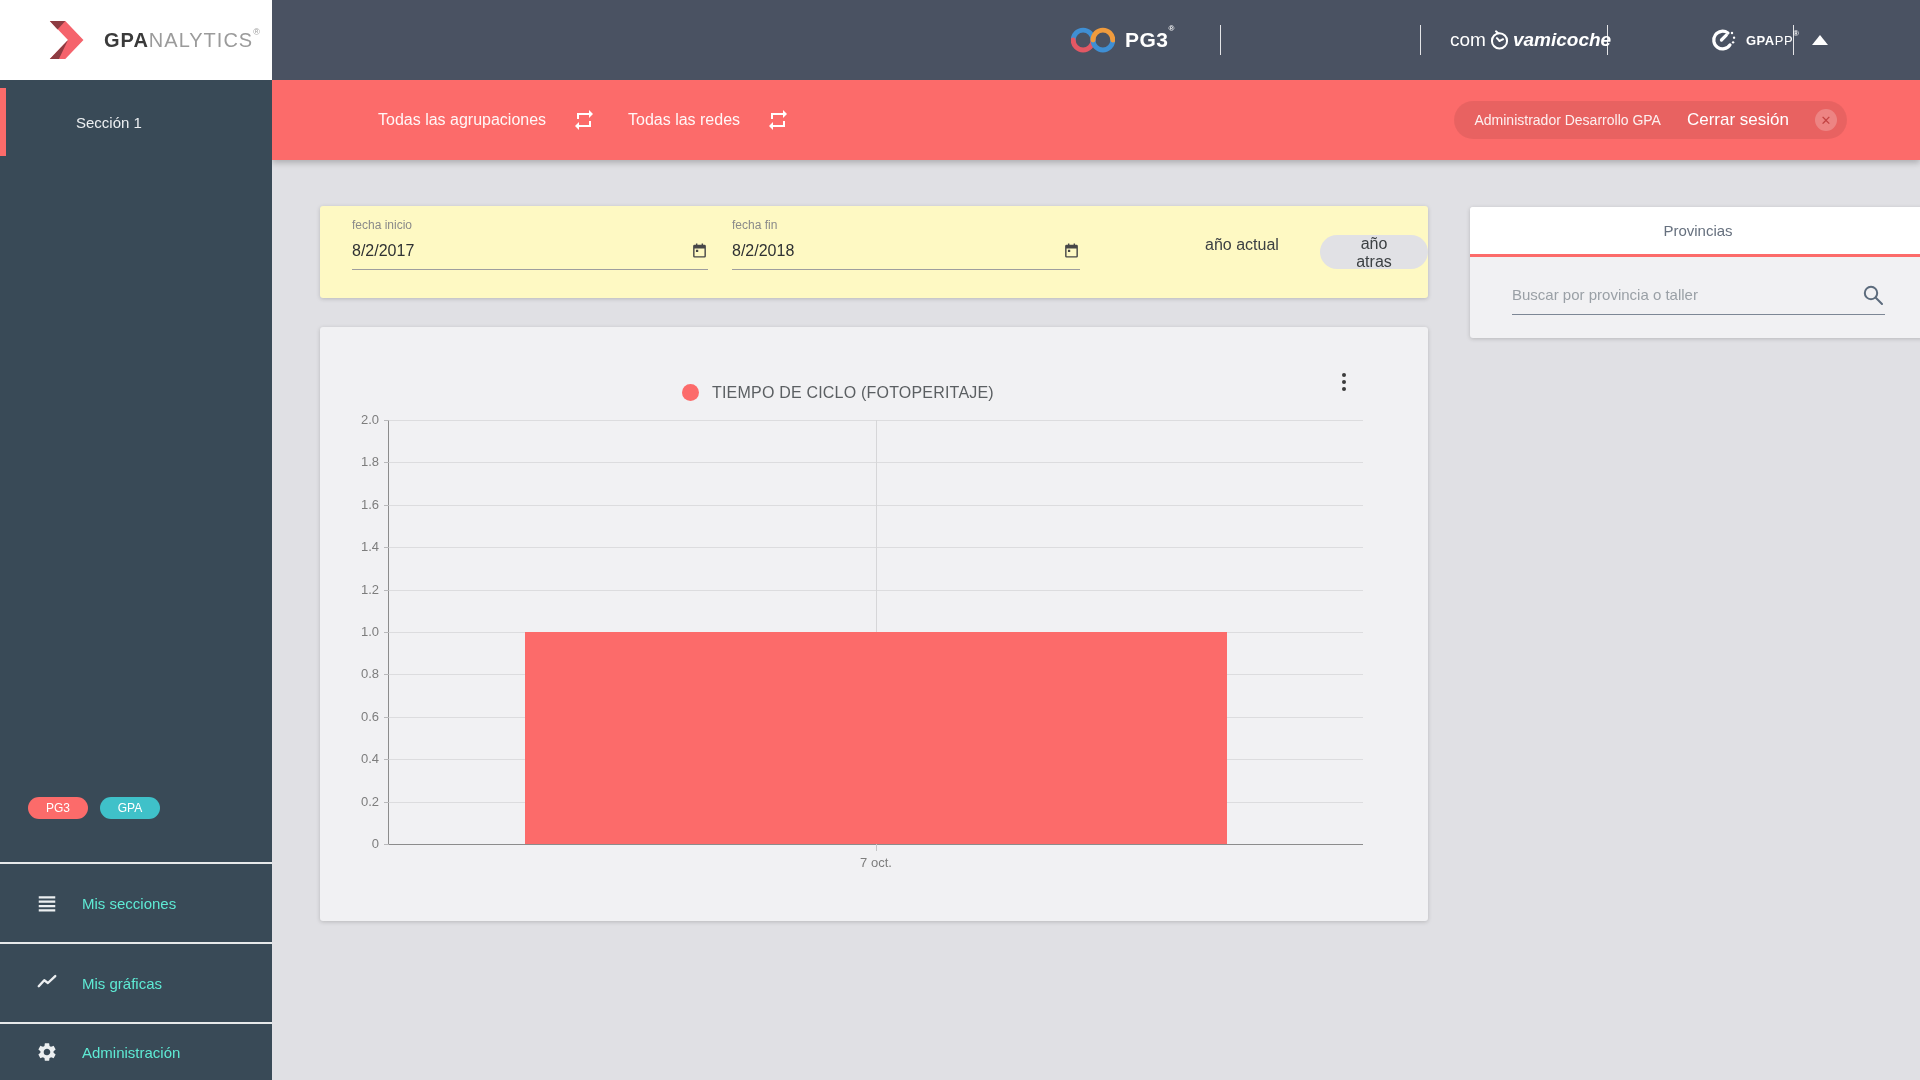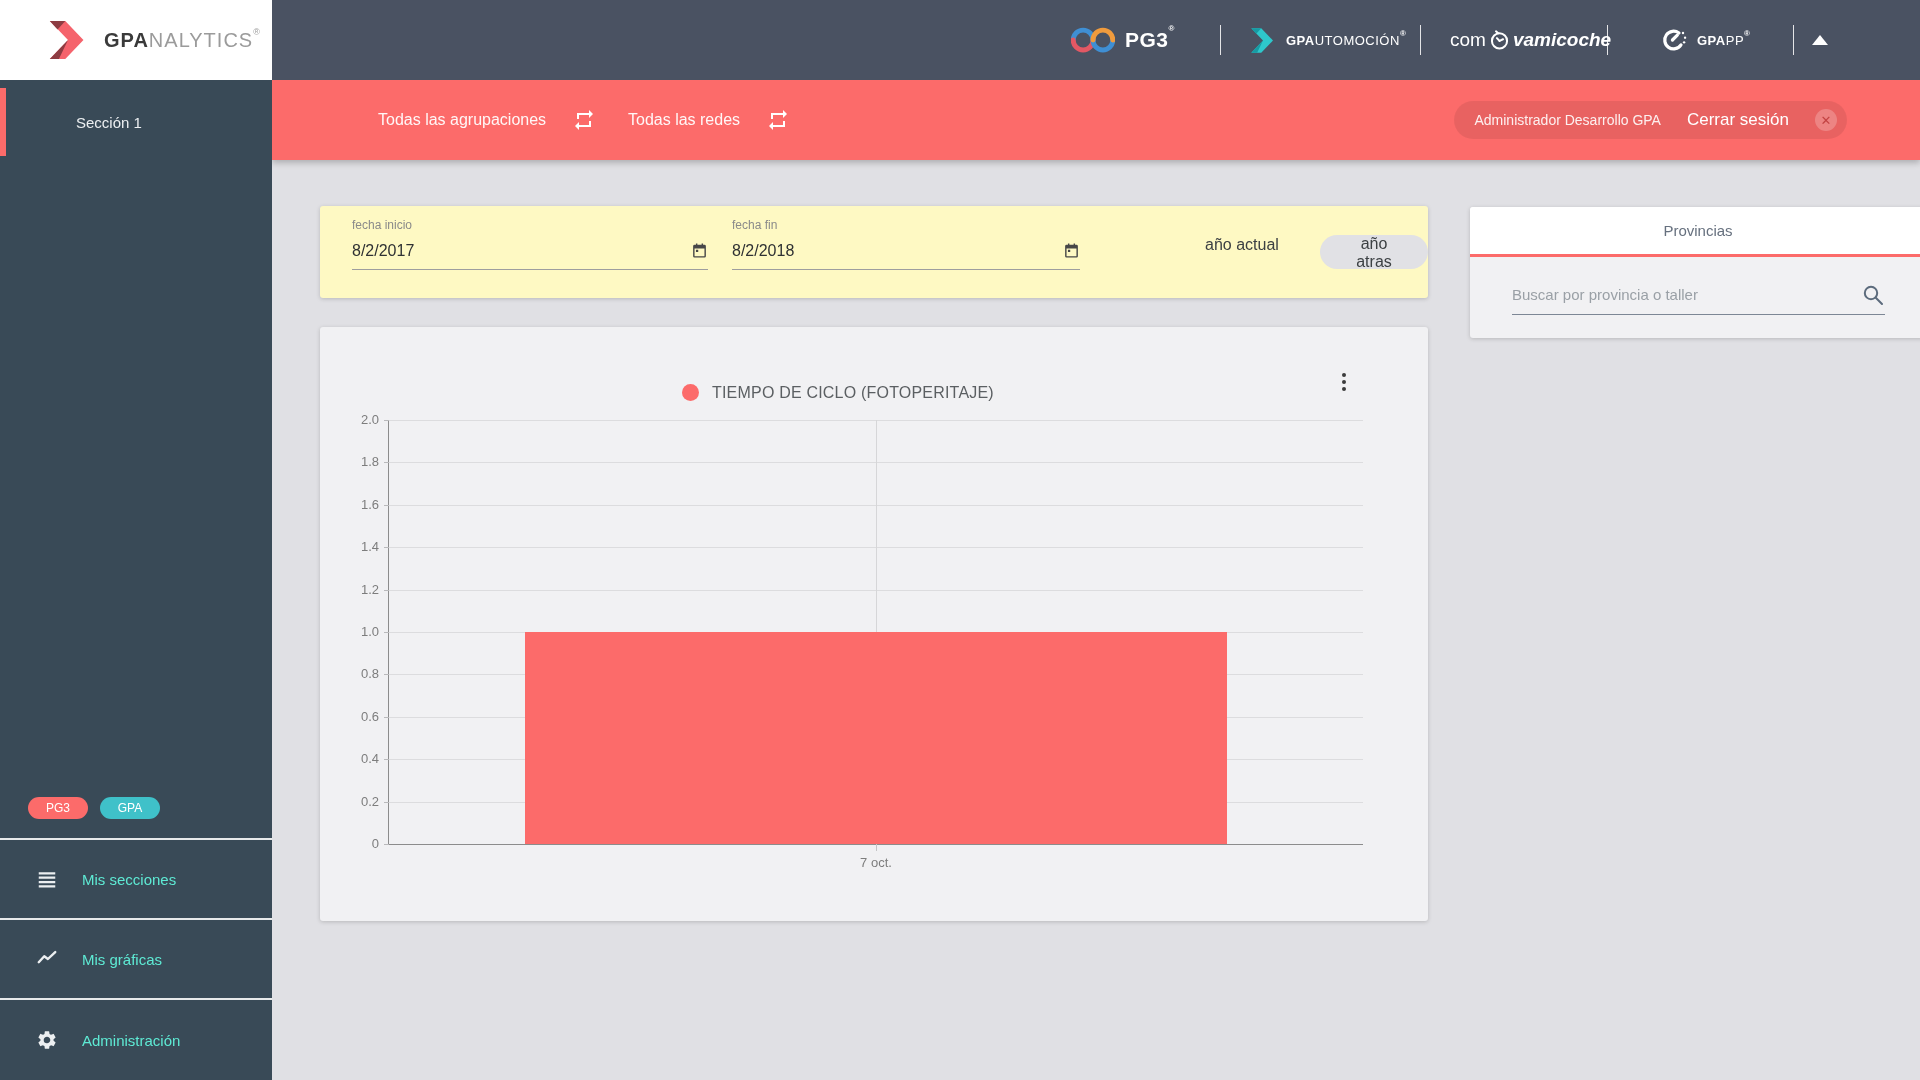--- a/index.html
+++ b/index.html
@@ -102,43 +102,35 @@
     <div class="hgroup" style="left:799px">
       <svg width="44" height="28" viewBox="0 0 40 24" fill="none" stroke-linecap="round">
         <path d="M2,12 A9,9 0 0 1 20,12" stroke="#3f8fd4" stroke-width="4.5"></path>
         <path d="M2,12 A9,9 0 0 0 20,12" stroke="#e25864" stroke-width="4.5"></path>
         <path d="M20,12 A9,9 0 0 0 38,12" stroke="#3f8fd4" stroke-width="4.5"></path>
         <path d="M20,12 A9,9 0 0 1 38,12" stroke="#f09b3d" stroke-width="4.5"></path>
       </svg>
       <span class="pg3-label"><span>PG3</span><span class="reg-sup">®</span></span>
     </div>
     <div class="hdiv" style="left:948px"></div>
-    <div class="hgroup" style="left:978px">
-      <svg width="26" height="27" viewBox="0 0 44 46">
-        <polygon fill="#2ec7cb" points="2,2 19,2 39,23 19,44 2,44 22,23"></polygon>
-        <polygon fill="#179aa3" points="2,2 19,2 10.5,11.5"></polygon>
-        <polygon fill="#179aa3" points="22,23 2,44 12,44"></polygon>
-      </svg>
-      <span class="small-logo-label"><span>GPA</span><span class="lite">UTOMOCIÓN</span><span class="reg-sup">®</span></span>
-    </div>
     <div class="hdiv" style="left:1148px"></div>
     <div class="hgroup" style="left:1178px">
       <span class="cvm-label">
         <span>com</span>
         <svg width="23" height="24" viewBox="0 0 24 26" fill="none" stroke="#fff" stroke-width="2.2" stroke-linecap="round">
           <circle cx="12" cy="14" r="8.2"></circle>
           <line x1="8.2" y1="3.6" x2="10.6" y2="5.6"></line>
           <line x1="12" y1="14" x2="9.2" y2="11"></line>
           <line x1="12" y1="14" x2="15.8" y2="12.2"></line>
         </svg>
         <span class="it">vamicoche</span>
       </span>
     </div>
     <div class="hdiv" style="left:1335px"></div>
-    <div class="hgroup" style="left:1387px">
+    <div class="hgroup" style="left:1436px">
       <svg width="28" height="28" viewBox="0 0 26 26" fill="none" stroke="#fff" stroke-linecap="round">
         <path d="M18.5,6.5 A8.2,8.2 0 1 0 20.4,17.5" stroke-width="3"></path>
         <line x1="12.5" y1="13" x2="17" y2="8.5" stroke-width="3"></line>
         <circle cx="22.3" cy="6.5" r="1.1" fill="#fff" stroke="none"></circle>
         <circle cx="24.2" cy="10.8" r="1.1" fill="#fff" stroke="none"></circle>
         <circle cx="23.3" cy="15.2" r="1.1" fill="#fff" stroke="none"></circle>
       </svg>
       <span class="small-logo-label"><span>GPA</span><span class="lite">PP</span><span class="reg-sup">®</span></span>
     </div>
     <div class="hdiv" style="left:1521px"></div>
@@ -183,21 +175,21 @@
             <path d="M3 4.5h18v2.5H3zM3 9.3h18v2.5H3zM3 14.1h18v2.5H3zM3 18.9h18v2.5H3z"></path>
           </svg>
         <span class="mi-label">Mis secciones</span>
       </div>
       <div class="menu-item">
         <svg width="22" height="22" viewBox="0 0 24 24" fill="none" stroke="#eceff1" stroke-width="2.6" stroke-linecap="round" stroke-linejoin="round">
             <polyline points="3,15.5 9,9 13,12 21,4.5"></polyline>
           </svg>
         <span class="mi-label">Mis gráficas</span>
       </div>
-      <div class="menu-item" style="height:82px">
+      <div class="menu-item" style="height:58px">
         <svg width="22" height="22" viewBox="0 0 24 24" fill="#eceff1">
             <path d="M19.14 12.94c.04-.3.06-.61.06-.94s-.02-.64-.07-.94l2.03-1.58a.49.49 0 0 0 .12-.61l-1.92-3.32a.488.488 0 0 0-.59-.22l-2.39.96c-.5-.38-1.03-.7-1.62-.94l-.36-2.54a.484.484 0 0 0-.48-.41h-3.84c-.24 0-.43.17-.47.41l-.36 2.54c-.59.24-1.13.57-1.62.94l-2.39-.96c-.22-.08-.47 0-.59.22L2.74 8.87c-.12.21-.08.47.12.61l2.03 1.58c-.05.3-.09.63-.09.94s.02.64.07.94l-2.03 1.58a.49.49 0 0 0-.12.61l1.92 3.32c.12.22.37.29.59.22l2.39-.96c.5.38 1.03.7 1.62.94l.36 2.54c.05.24.24.41.48.41h3.84c.24 0 .44-.17.47-.41l.36-2.54c.59-.24 1.13-.56 1.62-.94l2.39.96c.22.08.47 0 .59-.22l1.92-3.32c.12-.22.07-.47-.12-.61l-2.01-1.58zM12 15.6A3.61 3.61 0 0 1 8.4 12c0-1.98 1.62-3.6 3.6-3.6s3.6 1.62 3.6 3.6-1.62 3.6-3.6 3.6z"></path>
           </svg>
         <span class="mi-label">Administración</span>
       </div>
     </div>
   </div>
 
   <div class="card date-card">
     <div class="date-field df-1">

